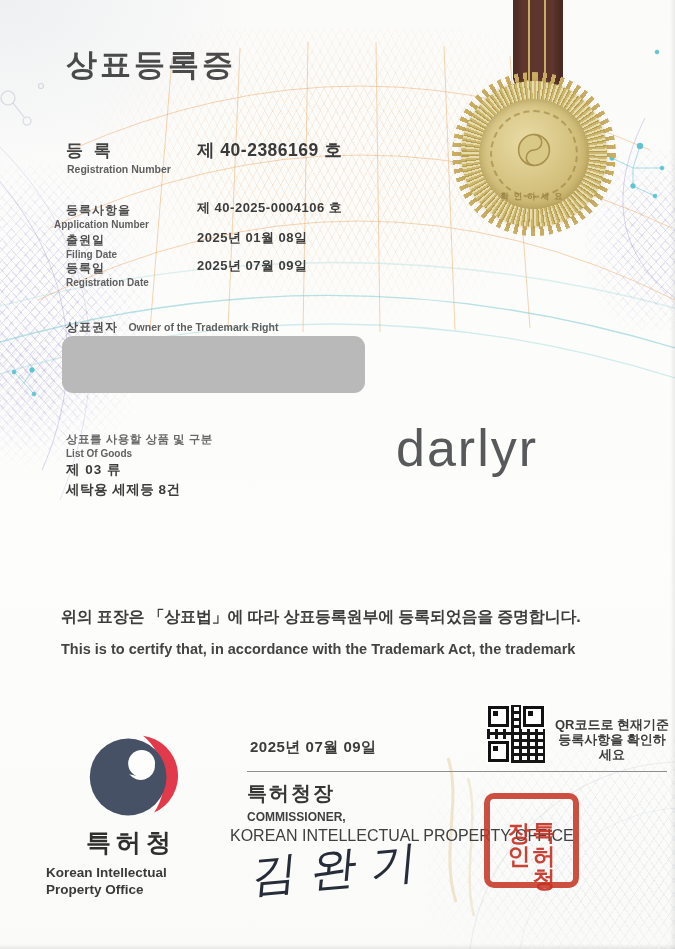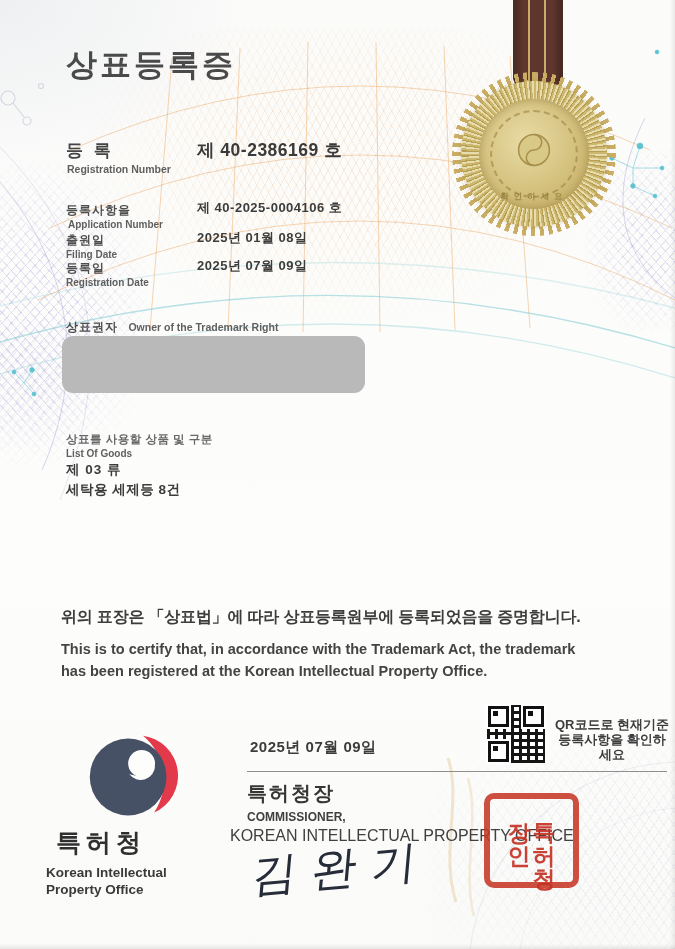--- a/index.html
+++ b/index.html
@@ -134,21 +134,21 @@
   
   .signature{
     left:252px;top:846px;width:230px;
     font-size:45px;font-weight:300;color:#262c38;
     letter-spacing:15px;transform:rotate(-5deg) skewX(-10deg);
     transform-origin:left center;white-space:nowrap;
   }
 
   
   .kipo-emblem{left:84px;top:729px;width:96px;height:96px;}
-  .office-ko{left:56px;top:826px;width:150px;text-align:left;font-size:25px;font-weight:800;color:#2f2f2f;letter-spacing:5px;}
+  .office-ko{left:56px;top:826px;width:150px;text-align:center;font-size:25px;font-weight:800;color:#2f2f2f;letter-spacing:5px;}
   .office-en{left:46px;top:864px;width:170px;font-size:13.5px;font-weight:700;color:#3a3a3a;line-height:17px;}
 
   .divider{left:247px;top:771px;width:420px;height:1px;background:#8f8f8f;}
 </style>
 </head>
 <body>
 
 <div id="page">
 
   <div class="abs corner-wash hatch"></div>
@@ -223,21 +223,21 @@
     <div class="seal-text">확인하세요</div>
   </div>
 
   <div class="abs" style="left:66px;top:44px;font-size:31px;font-weight:800;color:#4a4a4a;letter-spacing:3px">상표등록증</div>
 
   <div class="abs" style="left:66px;top:139px;font-size:17px;font-weight:800;color:#444;letter-spacing:3px">등 록</div>
   <div class="abs en-label" style="left:67px;top:163px;font-size:10.5px">Registration Number</div>
   <div class="abs" style="left:197px;top:138px;font-size:17.5px;font-weight:800;color:#3a3a3a;letter-spacing:0.5px">제 40-2386169 호</div>
 
   <div class="abs ko-label" style="left:66px;top:202px">등록사항을</div>
-  <div class="abs en-label" style="left:68px;top:219px">Application Number</div>
+  <div class="abs en-label" style="left:54px;top:219px">Application Number</div>
   <div class="abs val" style="left:197px;top:199px">제 40-2025-0004106 호</div>
 
   <div class="abs ko-label" style="left:66px;top:232px">출원일</div>
   <div class="abs en-label" style="left:66px;top:249px">Filing Date</div>
   <div class="abs val" style="left:197px;top:229px">2025년 01월 08일</div>
 
   <div class="abs ko-label" style="left:66px;top:260px">등록일</div>
   <div class="abs en-label" style="left:66px;top:277px">Registration Date</div>
   <div class="abs val" style="left:197px;top:257px">2025년 07월 09일</div>
 
@@ -245,24 +245,24 @@
     <span style="font-size:12px;font-weight:700;color:#4e4e4e;letter-spacing:1px">상표권자</span>
     <span style="font-size:10.5px;font-weight:600;color:#5f5f5f;margin-left:6px">Owner of the Trademark Right</span>
   </div>
   <div class="abs redacted"></div>
 
   <div class="abs" style="left:66px;top:432px;font-size:11.5px;font-weight:600;color:#686868;letter-spacing:0.5px">상표를 사용할 상품 및 구분</div>
   <div class="abs en-label" style="left:66px;top:448px">List Of Goods</div>
   <div class="abs" style="left:66px;top:461px;font-size:13.5px;font-weight:800;color:#3c3c3c;letter-spacing:1px">제 03 류</div>
   <div class="abs" style="left:66px;top:481px;font-size:13.5px;font-weight:800;color:#3c3c3c;letter-spacing:0.5px">세탁용 세제등 8건</div>
 
+  <div class="abs wordmark">darlyr</div>
 
   <div class="abs" style="left:61px;top:607px;width:600px;font-size:16px;font-weight:800;color:#3c3c3c;letter-spacing:-0.2px">위의 표장은 「상표법」에 따라 상표등록원부에 등록되었음을 증명합니다.</div>
   <div class="abs" style="left:61px;top:641px;width:600px;font-size:14.5px;font-weight:800;color:#444">This is to certify that, in accordance with the Trademark Act, the trademark</div>
-  <div class="abs" style="left:61px;top:663px;width:600px;font-size:14.5px;font-weight:800;color:#444">has been registered at the Korean Intellectual Property Office.</div>
 
   <div class="abs qr">
     <div class="finder f-tl"></div>
     <div class="finder f-tr"></div>
     <div class="finder f-bl"></div>
   </div>
   <div class="abs" style="left:552px;top:717px;width:120px;text-align:center;font-size:13px;font-weight:700;color:#3d3d3d;line-height:15px">
     <div>QR코드로 현재기준</div>
     <div>등록사항을 확인하세요</div>
   </div>

